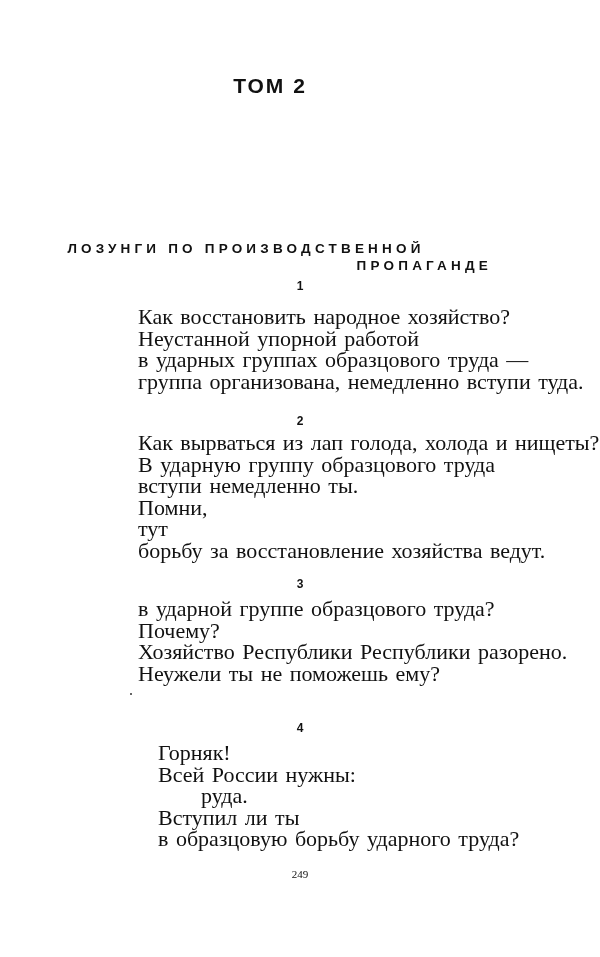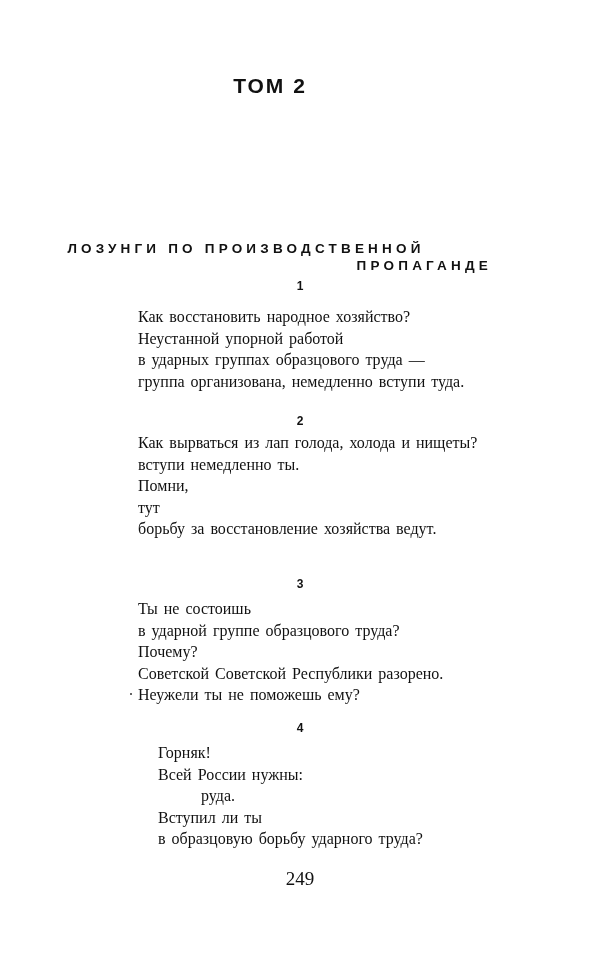--- a/index.html
+++ b/index.html
@@ -44,33 +44,33 @@
       left: 0;
       width: 600px;
       text-align: center;
       font-family: "Liberation Sans", "DejaVu Sans", sans-serif;
       font-weight: bold;
       font-size: 12px;
     }
     .stanza {
       position: absolute;
       left: 138px;
-      font-size: 16px;
+      font-size: 22px;
       line-height: 21.5px;
       word-spacing: 2px;
     }
     .stanza .line { display: block; white-space: pre; }
     .stanza .line.indent { padding-left: 43px; }
     .page-num {
       position: absolute;
       left: 0;
       width: 600px;
       top: 868px;
       text-align: center;
-      font-size: 19px;
+      font-size: 11px;
     }
     .speck {
       position: absolute;
       left: 130px;
       top: 693px;
       width: 2px;
       height: 2px;
       background: #333;
       border-radius: 1px;
     }
@@ -89,32 +89,32 @@
 <div class="stanza" style="top:306px;">
   <span class="line">Как восстановить народное хозяйство?</span>
   <span class="line">Неустанной упорной работой</span>
   <span class="line">в ударных группах образцового труда —</span>
   <span class="line">группа организована, немедленно вступи туда.</span>
 </div>
 
 <div class="num" style="top:414px;">2</div>
 <div class="stanza" style="top:432px;">
   <span class="line">Как вырваться из лап голода, холода и нищеты?</span>
+  <span class="line">В ударную группу образцового труда</span>
   <span class="line">вступи немедленно ты.</span>
   <span class="line">Помни,</span>
   <span class="line">тут</span>
   <span class="line">борьбу за восстановление хозяйства ведут.</span>
 </div>
 
 <div class="num" style="top:577px;">3</div>
 <div class="stanza" style="top:598px;">
-  <span class="line">Ты не состоишь</span>
   <span class="line">в ударной группе образцового труда?</span>
   <span class="line">Почему?</span>
-  <span class="line">Советской Советской Республики разорено.</span>
+  <span class="line">Хозяйство Республики Республики разорено.</span>
   <span class="line">Неужели ты не поможешь ему?</span>
 </div>
 <div class="speck"></div>
 
 <div class="num" style="top:721px;">4</div>
 <div class="stanza" style="top:742px;margin-left:20px;">
   <span class="line">Горняк!</span>
   <span class="line">Всей России нужны:</span>
   <span class="line indent">руда.</span>
   <span class="line">Вступил ли ты</span>

